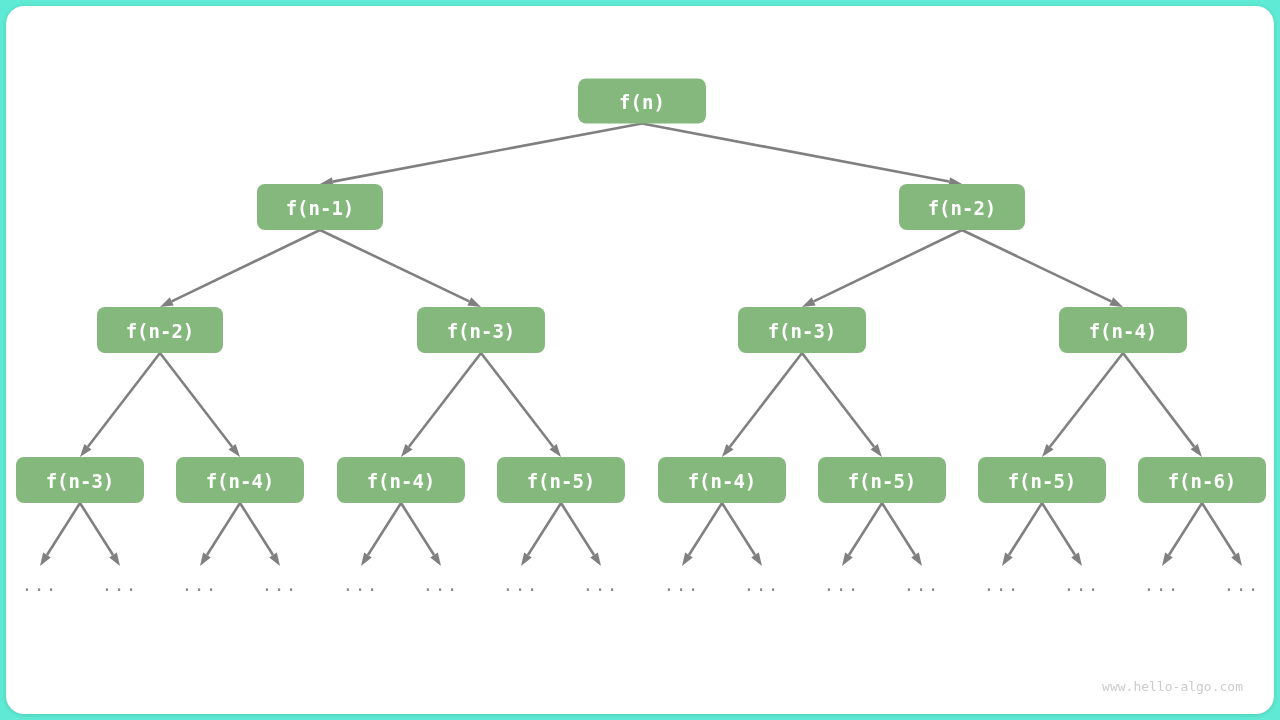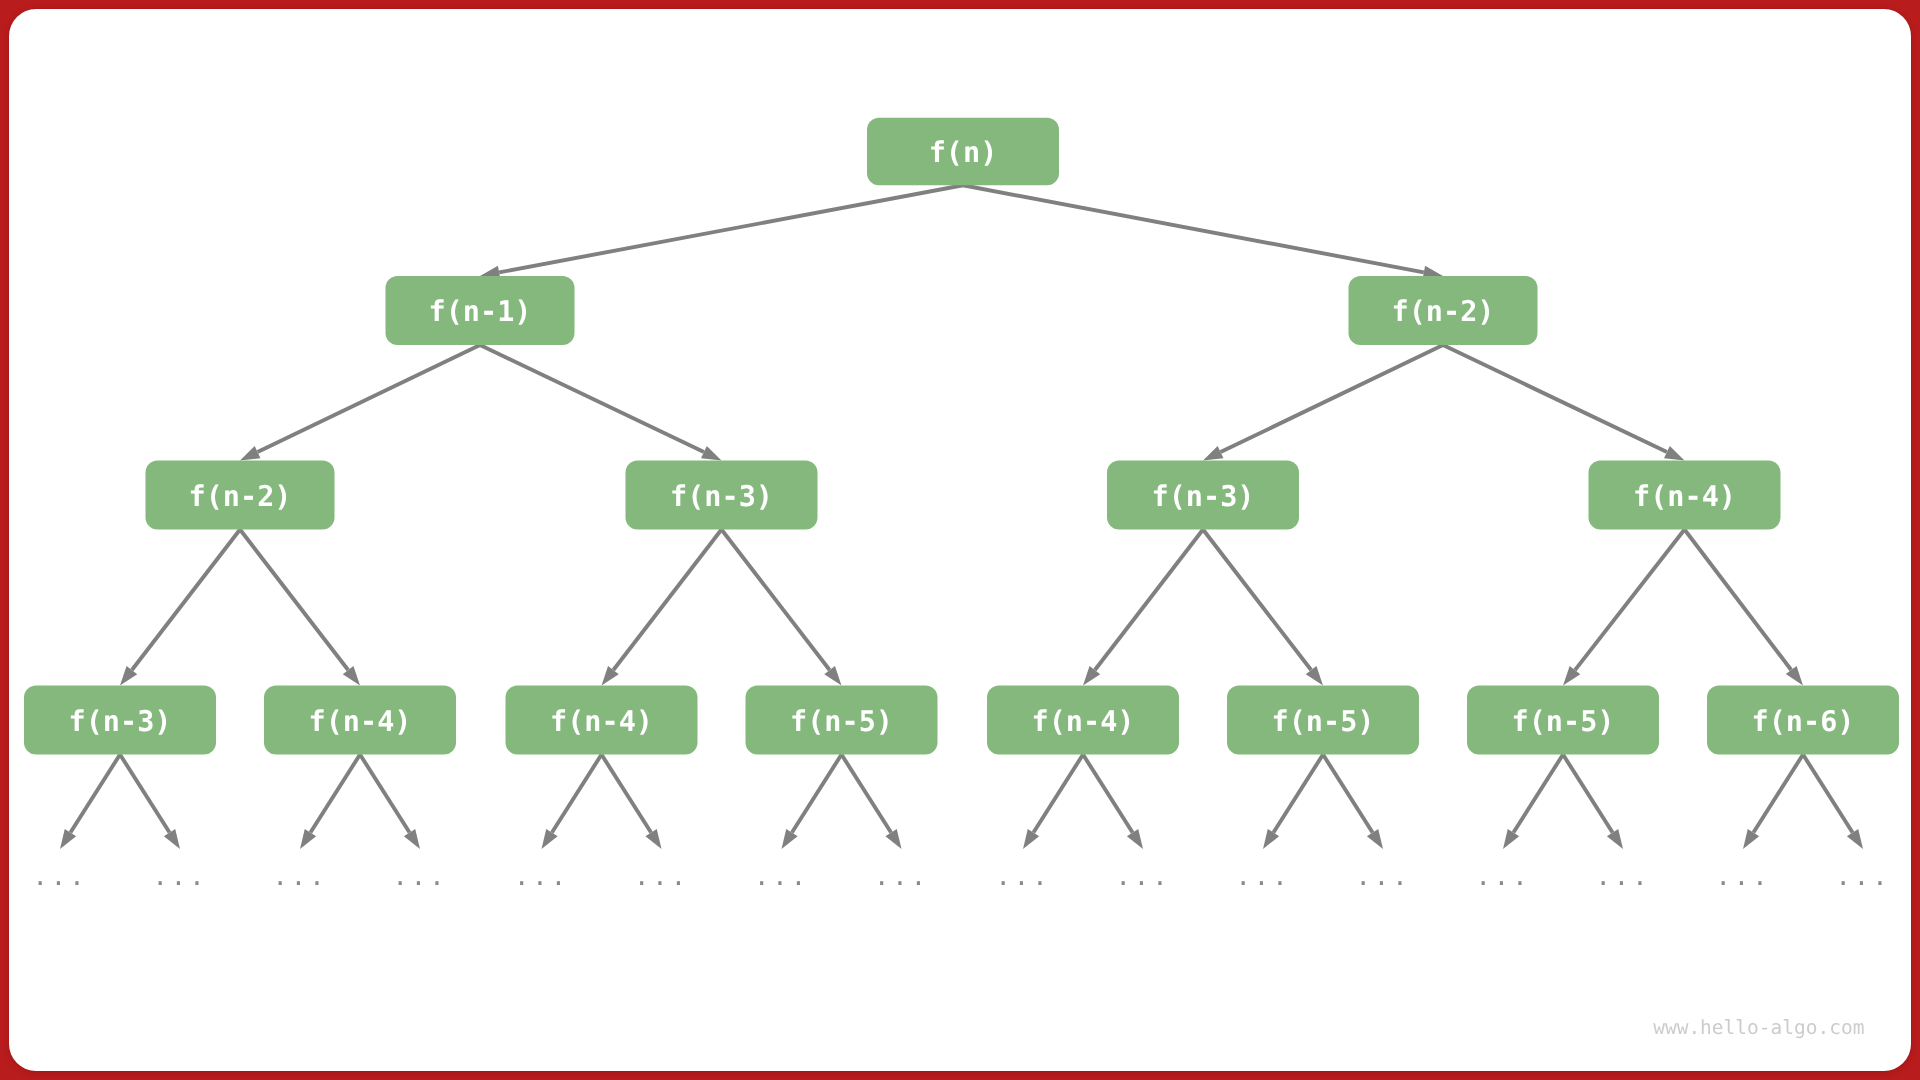--- a/index.html
+++ b/index.html
@@ -59,21 +59,21 @@
   }
   .watermark-text {
     font-family: "DejaVu Sans Mono", monospace;
     text-anchor: end;
     dominant-baseline: central;
   }
 </style>
 </head>
 <body>
 
-<div id="figure-root" style="background: #b91c1c;">
+<div id="figure-root" style="background: #5eead4;">
   <div id="card" style="background: rgb(255, 255, 255);"></div>
   <svg id="tree-svg" viewBox="0 0 1280 720">
     <g id="edges-layer">
         <g>
           <line class="edge-line" x1="642" y1="123.5" x2="332.77643915332493" y2="181.5994578609436" stroke="#808080" stroke-width="2.6"></line>
           <polygon points="320,184 331.94548225903617,177.17684430786957 333.6073960476137,186.02207141401763" fill="#808080"></polygon>
         </g>
         <g>
           <line class="edge-line" x1="642" y1="123.5" x2="949.2262913180493" y2="181.5849707023187" stroke="#808080" stroke-width="2.6"></line>
           <polygon points="962,184 948.3903196380827,186.0066390922247 950.062262998016,177.16330231241272" fill="#808080"></polygon>

